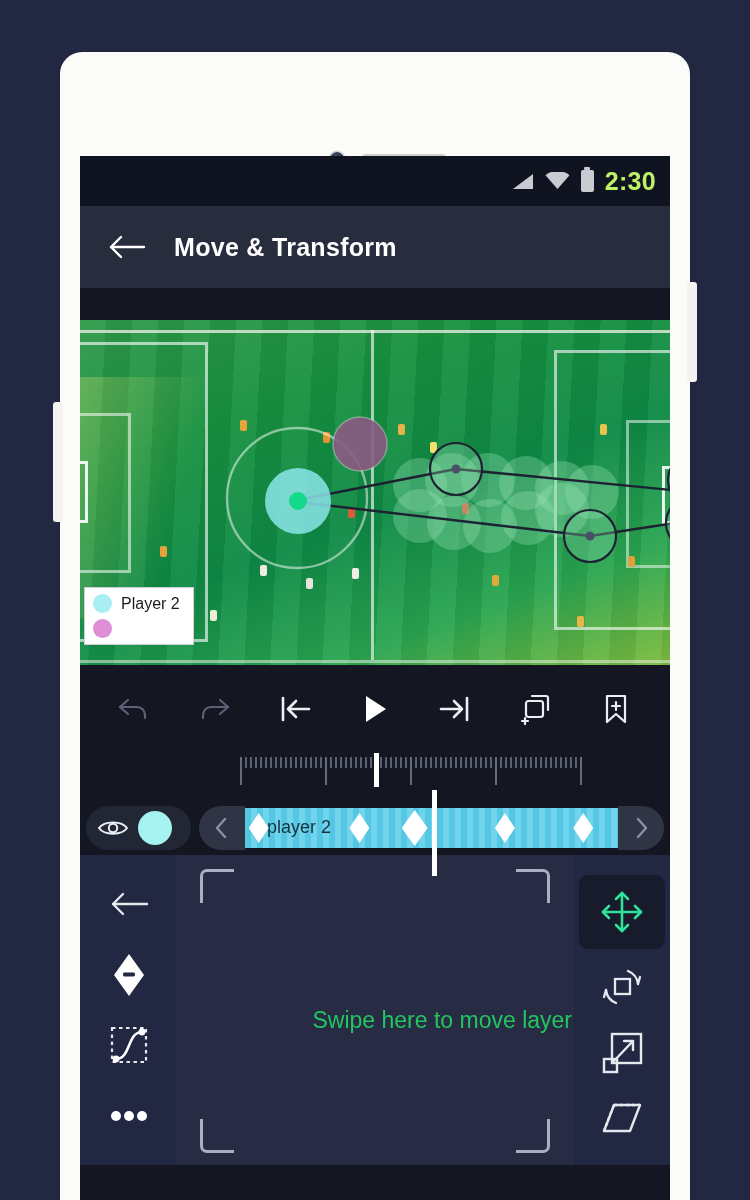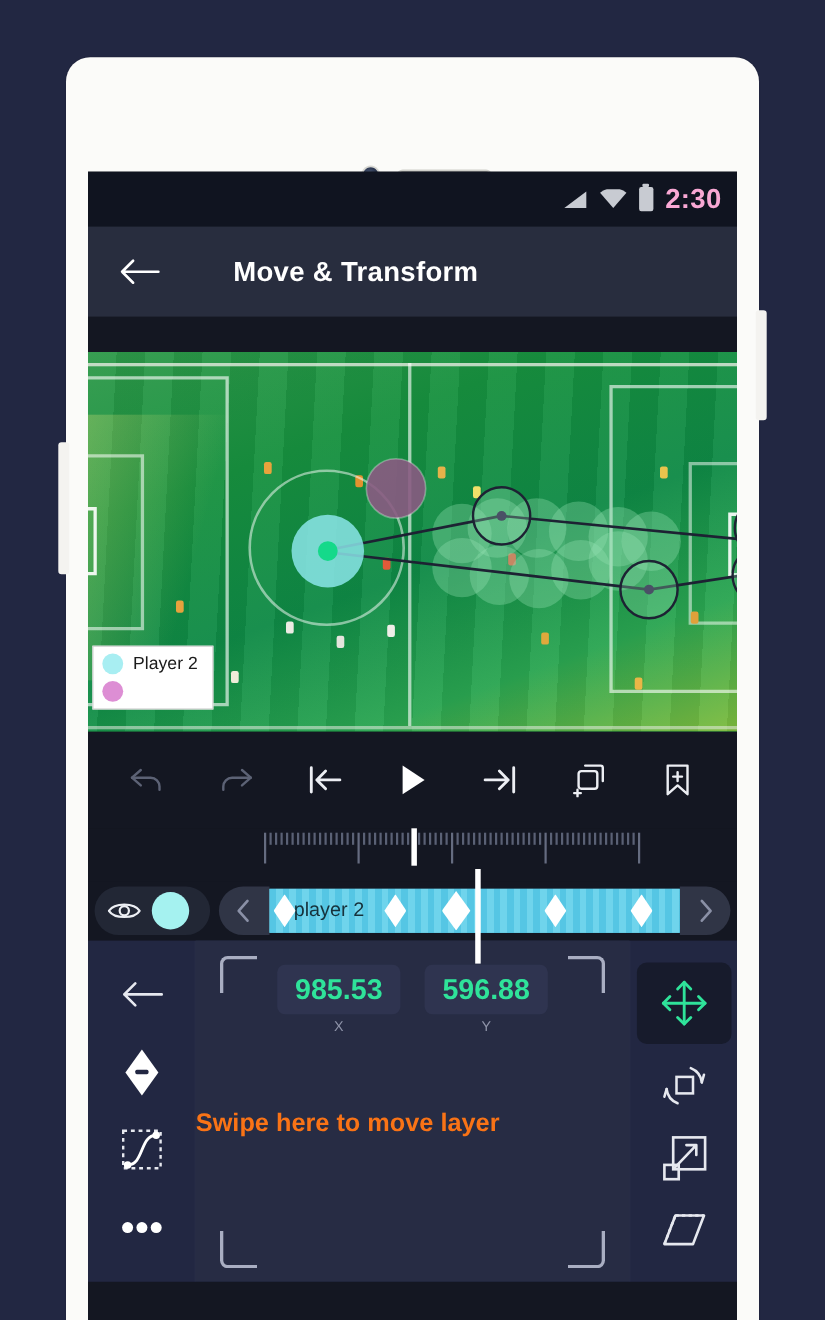--- a/index.html
+++ b/index.html
@@ -67,28 +67,28 @@
   #sig { width:22px; height:17px; }
   #wifi { width:25px; height:18px; }
   #batt {
     width:13px; height:22px; background:#c8cbd2;
     border-radius:2px; position:relative;
   }
   #batt::before{
     content:""; position:absolute; top:-3px; left:3.5px;
     width:6px; height:3px; background:#c8cbd2; border-radius:1px;
   }
-  #clock { color:#f9a8d4; font-size:25px; font-weight:bold; letter-spacing:.3px; }
+  #clock { color:#bef264; font-size:25px; font-weight:bold; letter-spacing:.3px; }
 
   
   #appbar {
     height:82px; background:#282d3e;
     display:flex; align-items:center; padding-left:28px; gap:28px;
   }
-  #appbar .title { color:#fff; font-size:25px; font-weight:bold; letter-spacing:.3px;margin-left:38px; }
+  #appbar .title { color:#fff; font-size:25px; font-weight:bold; letter-spacing:.3px; }
   .back-arrow { width:38px; height:26px; }
 
   #gap-below-bar { height:32px; background:#141722; }
 
   
   #preview {
     position:relative; height:345px; width:590px; overflow:hidden;
     background:#1b8a3c;
   }
   #pitch {
@@ -225,22 +225,22 @@
 
   #fields { position:absolute; left:0; right:0; top:22px; display:flex; justify-content:center; gap:22px; }
   .fieldcol { display:flex; flex-direction:column; align-items:center; gap:3px; }
   .fieldbox {
     background:#2f3450; border-radius:7px; padding:7px 16px;
     color:#2fe39a; font-size:26px; font-weight:bold; min-width:112px; text-align:center;
   }
   .fieldlabel { color:#8e93a8; font-size:13px; }
 
   #swipe-hint {
-    position:absolute; left:0; right:0; top:152px; text-align:left;
-    color:#f97316; font-size:23px;font-weight:bold;
+    position:absolute; left:0; right:0; top:152px; text-align:right;
+    color:#22c55e; font-size:23px;
   }
 </style>
 </head>
 <body>
 
 <div id="device">
   <div class="side-btn left"></div>
   <div class="side-btn right"></div>
   <div id="cam-dot-tiny"></div>
   <div id="camera"></div>
@@ -529,30 +529,20 @@
           </svg>
         </div>
       </div>
 
       <div id="canvas">
         <div class="corner tl"></div>
         <div class="corner tr"></div>
         <div class="corner bl"></div>
         <div class="corner br"></div>
 
-        <div id="fields">
-          <div class="fieldcol">
-            <div class="fieldbox">985.53</div>
-            <div class="fieldlabel">X</div>
-          </div>
-          <div class="fieldcol">
-            <div class="fieldbox">596.88</div>
-            <div class="fieldlabel">Y</div>
-          </div>
-        </div>
 
         <div id="swipe-hint">Swipe here to move layer</div>
       </div>
 
       <div id="rightrail">
         <div class="rail-btn active">
           <svg viewBox="0 0 46 46" width="46" height="46">
             <g stroke="#2fe39a" stroke-width="2.6" fill="none" stroke-linecap="round" stroke-linejoin="round">
               <path d="M23 4 V42 M4 23 H42"></path>
               <path d="M17 10 L23 4 L29 10"></path>

